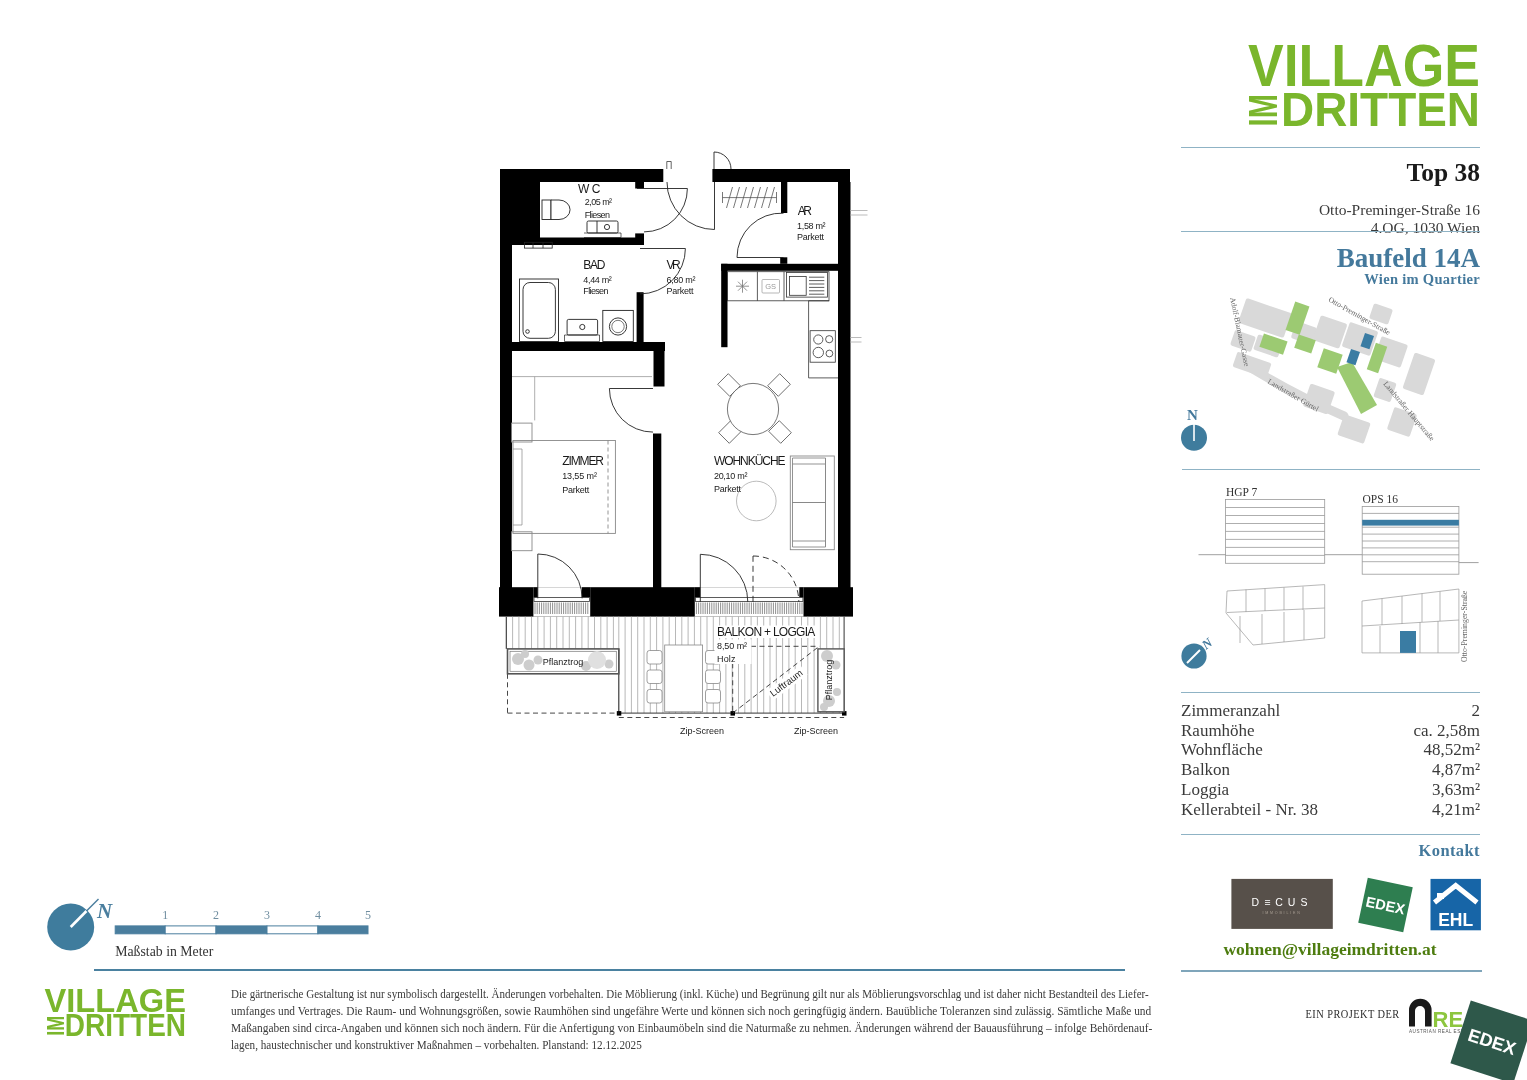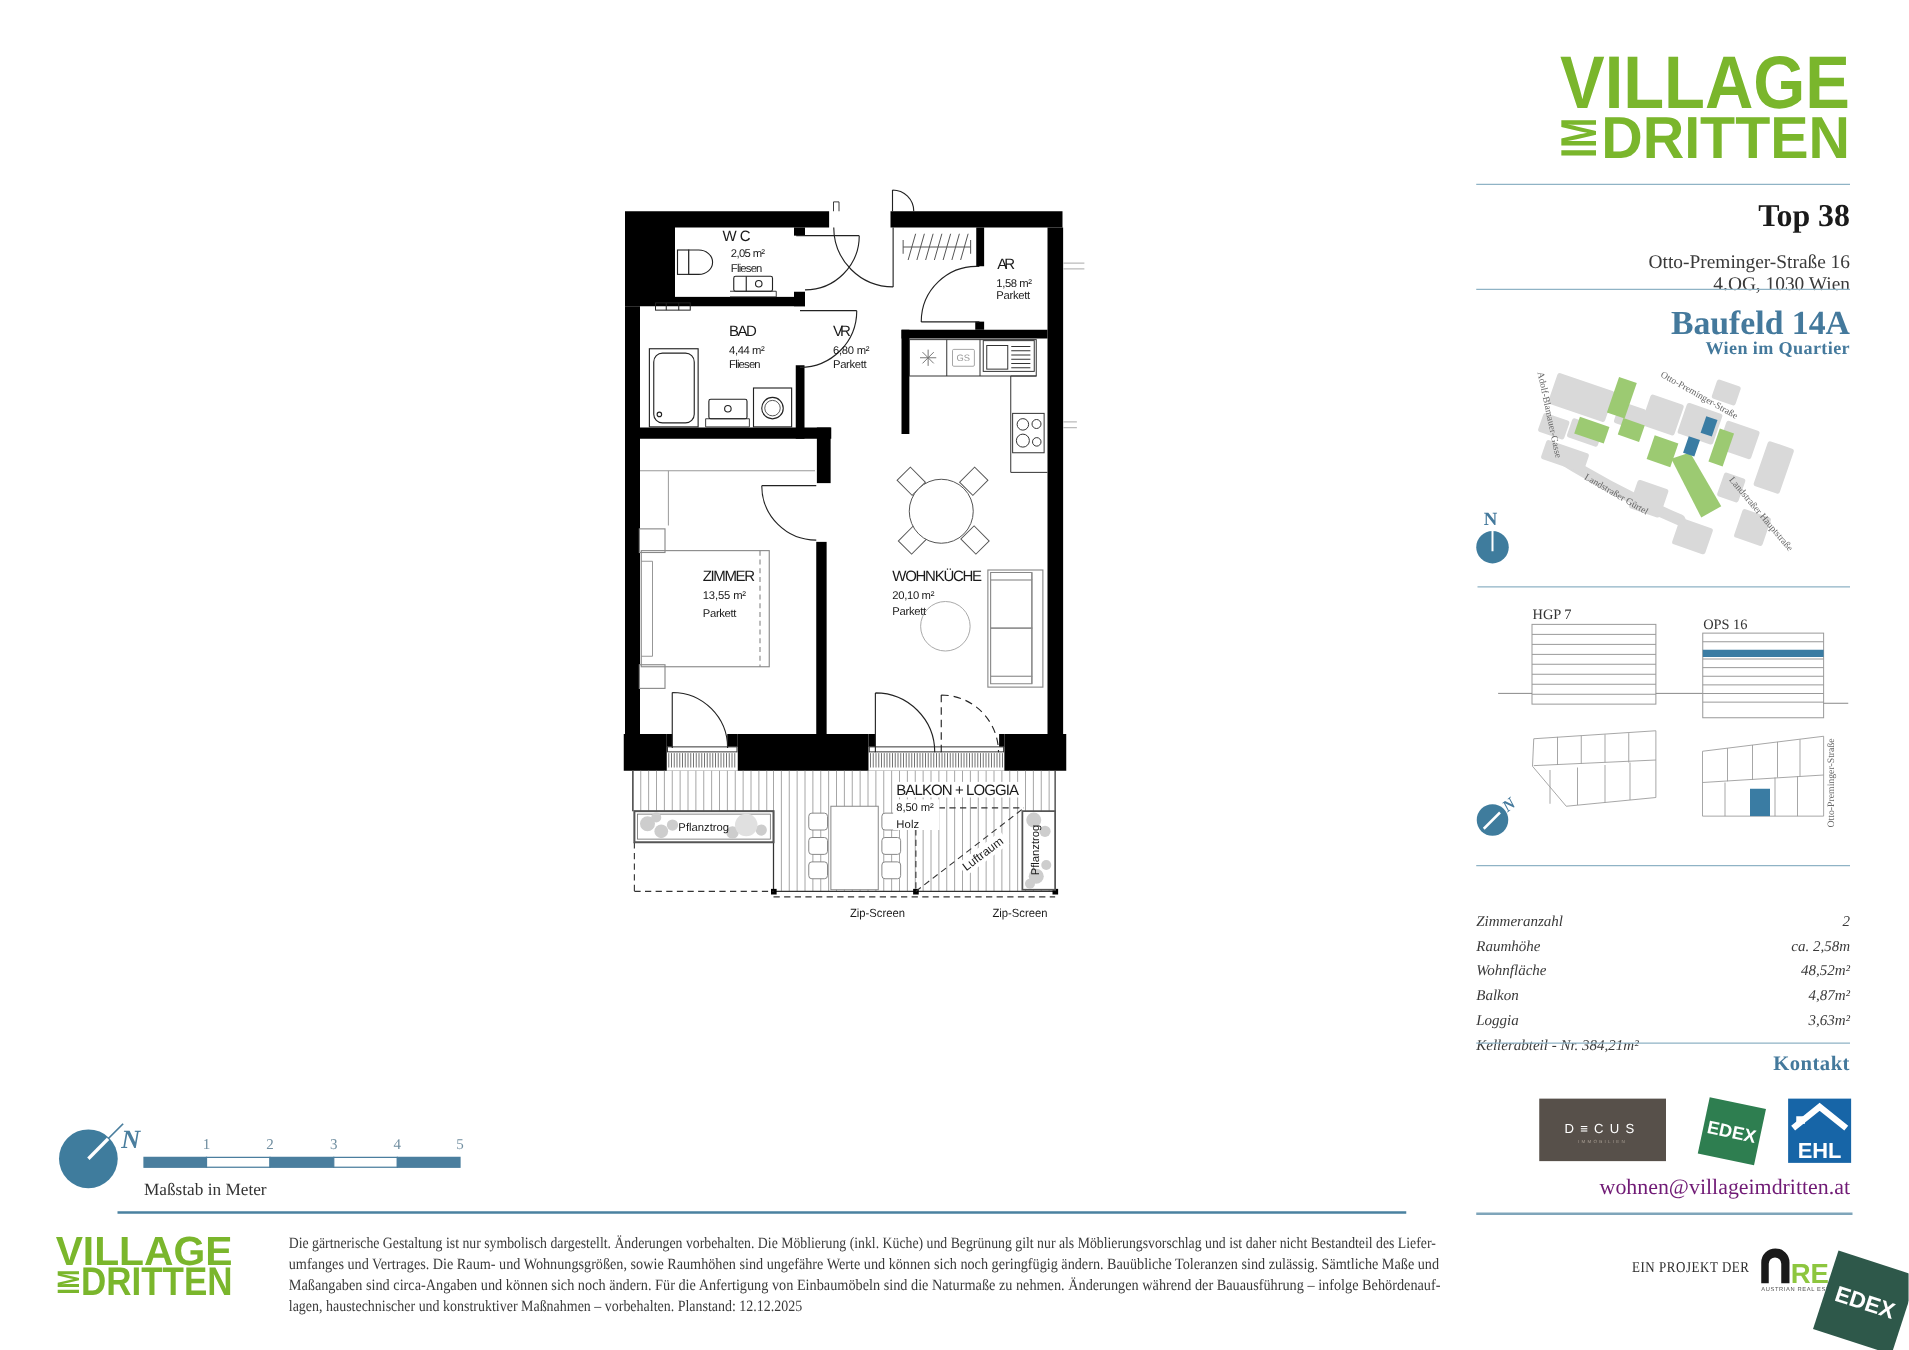--- a/index.html
+++ b/index.html
@@ -587,42 +587,42 @@
     <circle cx="1194" cy="656" r="12.6" fill="#3f7c9d"></circle>
     <line x1="1187" y1="663" x2="1200" y2="650" stroke="#fff" stroke-width="2"></line>
     <text transform="translate(1206,650) rotate(-38)" font-family="Liberation Serif" font-size="13" font-style="italic" font-weight="bold" fill="#44799c">N</text>
   </g>
 
   <text transform="translate(1467,662) rotate(-90)" font-family="Liberation Serif" font-size="7.8" fill="#666">Otto-Preminger-Straße</text>
 </svg>
 
 <div class="abs" style="left:1181px;top:691.8px;width:299px;height:1.3px;background:#8fb3c5"></div>
 
-<div class="abs serif" style="left:1181px;top:728px;width:299px;font-size:12px;color:#3a3a3a;line-height:19.7px;font-style:italic;">
+<div class="abs serif" style="left:1181px;top:701px;width:299px;font-size:17px;color:#3a3a3a;line-height:19.7px;">
   <div style="display:flex;justify-content:space-between;">
       <span>Zimmeranzahl</span>
       <span>2</span>
     </div>
   <div style="display:flex;justify-content:space-between;">
       <span>Raumhöhe</span>
       <span>ca. 2,58m</span>
     </div>
   <div style="display:flex;justify-content:space-between;">
       <span>Wohnfläche</span>
       <span>48,52m²</span>
     </div>
   <div style="display:flex;justify-content:space-between;">
       <span>Balkon</span>
       <span>4,87m²</span>
     </div>
   <div style="display:flex;justify-content:space-between;">
       <span>Loggia</span>
       <span>3,63m²</span>
     </div>
-  <div style="display:flex;">
+  <div style="display:flex;justify-content:space-between;">
       <span>Kellerabteil - Nr. 38</span>
       <span>4,21m²</span>
     </div>
 </div>
 
 <div class="abs" style="left:1181px;top:834px;width:299px;height:1.3px;background:#8fb3c5"></div>
 
 <div class="abs serif" style="left:1280px;top:841px;width:200px;text-align:right;font-size:16.5px;font-weight:bold;color:#44799c;letter-spacing:0.4px;">Kontakt</div>
 
 <svg class="abs" style="left:1180px;top:865px" width="320" height="80" viewBox="1180 865 320 80">
@@ -639,21 +639,21 @@
   </g>
 
   <g>
     <rect x="1430.5" y="878.9" width="50.4" height="51.4" fill="#1765a7"></rect>
     <path d="M1434.5,902.5 L1455.7,885.5 L1477,902.5" stroke="#fff" stroke-width="5" fill="none"></path>
     <rect x="1437" y="893" width="7" height="6" fill="#fff"></rect>
     <text x="1455.7" y="926" font-family="Liberation Sans" font-size="17.5" font-weight="bold" fill="#fff" text-anchor="middle">EHL</text>
   </g>
 </svg>
 
-<div class="abs serif" style="left:1180px;top:938.5px;width:300px;text-align:right;font-size:17.5px;font-weight:normal;color:#701a75;">wohnen@villageimdritten.at</div>
+<div class="abs serif" style="left:1180px;top:938.5px;width:300px;text-align:center;font-size:17.5px;font-weight:bold;color:#4d7c0f;">wohnen@villageimdritten.at</div>
 
 <div class="abs" style="left:1181px;top:970.3px;width:301px;height:1.4px;background:#7fa5ba"></div>
 
 <svg class="abs" style="left:40px;top:888px" width="380" height="80" viewBox="40 888 380 80">
 
   <g>
     <circle cx="70.7" cy="927" r="23.5" fill="#3f7c9d"></circle>
     <line x1="70.7" y1="927" x2="86.5" y2="911" stroke="#fff" stroke-width="2.6"></line>
     <line x1="86.5" y1="911" x2="98.5" y2="899" stroke="#4a7e9e" stroke-width="1.4"></line>
     <text x="97" y="918" font-family="Liberation Serif" font-size="21" font-style="italic" font-weight="bold" fill="#4a7e9e">N</text>

